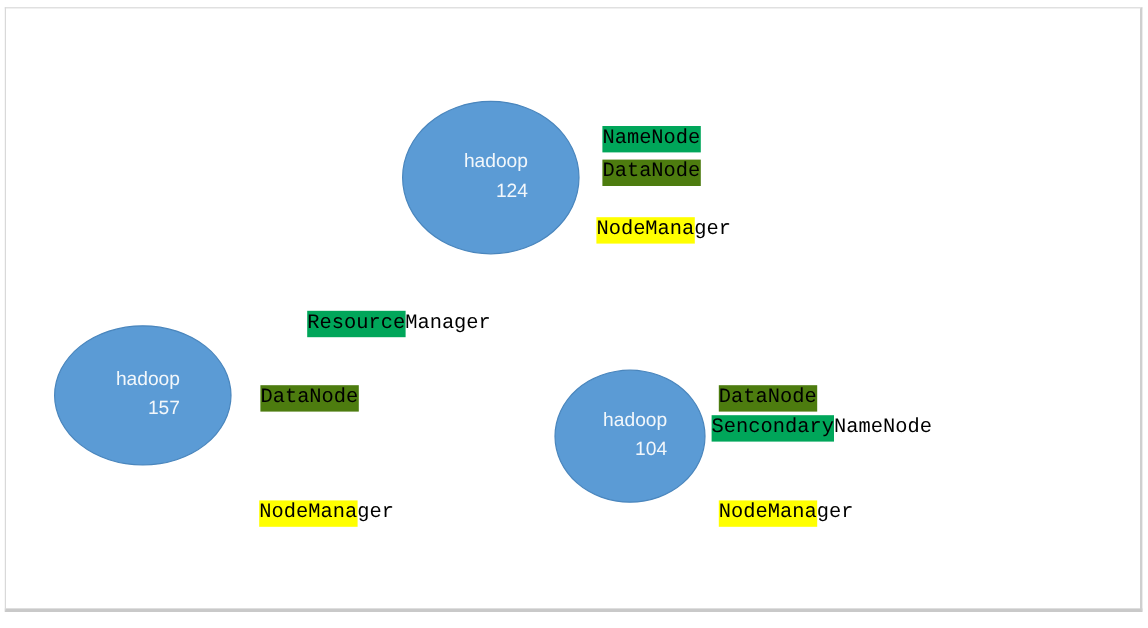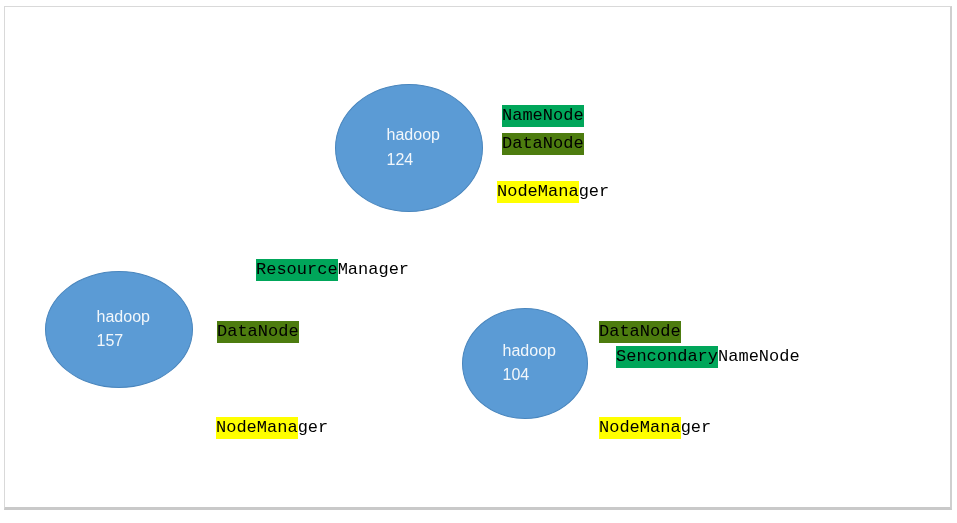--- a/index.html
+++ b/index.html
@@ -39,21 +39,21 @@
   }
   .node-circle .node-label {
     position: absolute;
     left: 50%;
     top: 50%;
     transform: translate(-42%, -50%);
     color: #f2f7fb;
     font-size: 16px;
     line-height: 1.55;
     font-family: "Liberation Sans", sans-serif;
-    text-align: left;
+    text-align: right;
     white-space: nowrap;
   }
   .node-circle .node-label .ln {
     display: block;
   }
 
   #circle-hadoop102 { left: 330px; top: 77px;  width: 148px; height: 128px; }
   #circle-hadoop103 { left: 40px;  top: 264px; width: 148px; height: 117px; }
   #circle-hadoop104 { left: 457px; top: 301px; width: 126px; height: 111px; }
 
@@ -83,21 +83,21 @@
   #svc-102-datanode    { left: 497px; top: 126px; }
   #svc-102-nodemanager { left: 492px; top: 174px; }
 
   
   #svc-103-resourcemanager { left: 211px; top: 252px; margin-left: 40px; }
   #svc-103-datanode        { left: 212px; top: 314px; }
   #svc-103-nodemanager     { left: 211px; top: 410px; }
 
   
   #svc-104-datanode            { left: 594px; top: 314px; }
-  #svc-104-secondarynamenode   { left: 611px; top: 339px; }
+  #svc-104-secondarynamenode   { left: 588px; top: 339px; }
   #svc-104-nodemanager         { left: 594px; top: 410px; }
 </style>
 </head>
 <body>
 
 <div id="screen">
   <div id="canvas-frame">
 
     <div class="node-circle" id="circle-hadoop102">
       <div class="node-label">

